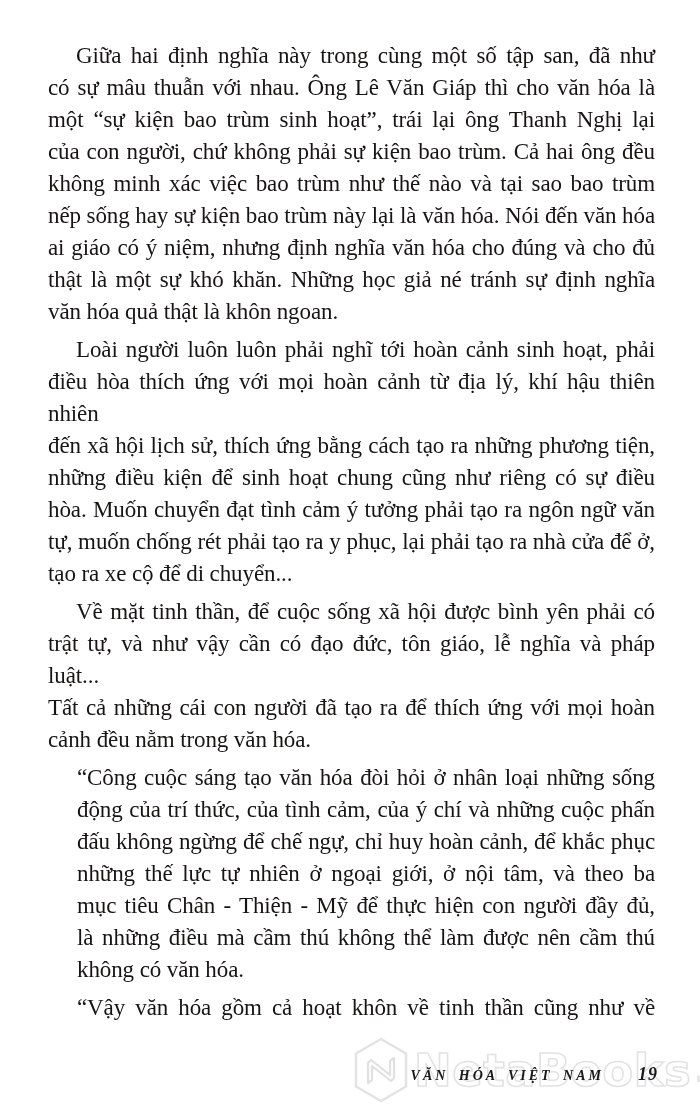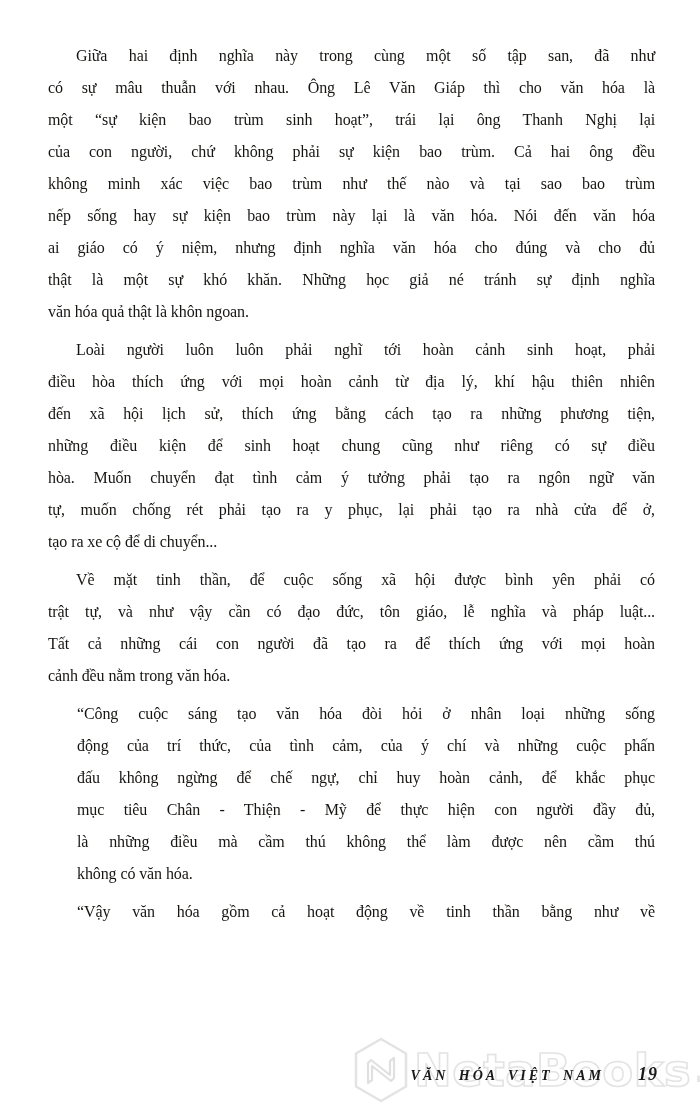--- a/index.html
+++ b/index.html
@@ -12,21 +12,21 @@
   }
   .page {
     position: absolute; inset: 0;
     background: #ffffff;
   }
   
   .text-block {
     position: absolute;
     left: 48px; top: 40px;
     width: 607px;
-    font-size: 16px;
+    font-size: 23px;
     line-height: 32px;
     color: #171512;
     letter-spacing: -0.1px;
   }
   .para { margin: 0; }
   .para + .para { margin-top: 6px; }
   .para .line {
     text-align: justify;
     text-align-last: justify;
     white-space: normal;
@@ -119,26 +119,27 @@
       <div class="para body">
         <div class="line">Về mặt tinh thần, để cuộc sống xã hội được bình yên phải có</div>
         <div class="line">trật tự, và như vậy cần có đạo đức, tôn giáo, lễ nghĩa và pháp luật...</div>
         <div class="line">Tất cả những cái con người đã tạo ra để thích ứng với mọi hoàn</div>
         <div class="line para-end">cảnh đều nằm trong văn hóa.</div>
       </div>
       <div class="para quote">
         <div class="line">“Công cuộc sáng tạo văn hóa đòi hỏi ở nhân loại những sống</div>
         <div class="line">động của trí thức, của tình cảm, của ý chí và những cuộc phấn</div>
         <div class="line">đấu không ngừng để chế ngự, chỉ huy hoàn cảnh, để khắc phục</div>
+        <div class="line">những thế lực tự nhiên ở ngoại giới, ở nội tâm, và theo ba</div>
         <div class="line">mục tiêu Chân - Thiện - Mỹ để thực hiện con người đầy đủ,</div>
         <div class="line">là những điều mà cầm thú không thể làm được nên cầm thú</div>
         <div class="line para-end">không có văn hóa.</div>
       </div>
       <div class="para quote">
-        <div class="line">“Vậy văn hóa gồm cả hoạt động về tinh thần bằng như về</div>
+        <div class="line">“Vậy văn hóa gồm cả hoạt khôn về tinh thần cũng như về</div>
       </div>
     </div>
 
   <div class="running-footer">
     <span class="running-title">VĂN HÓA VIỆT NAM</span>
     <span class="page-number">19</span>
   </div>
 
 </div>
 

